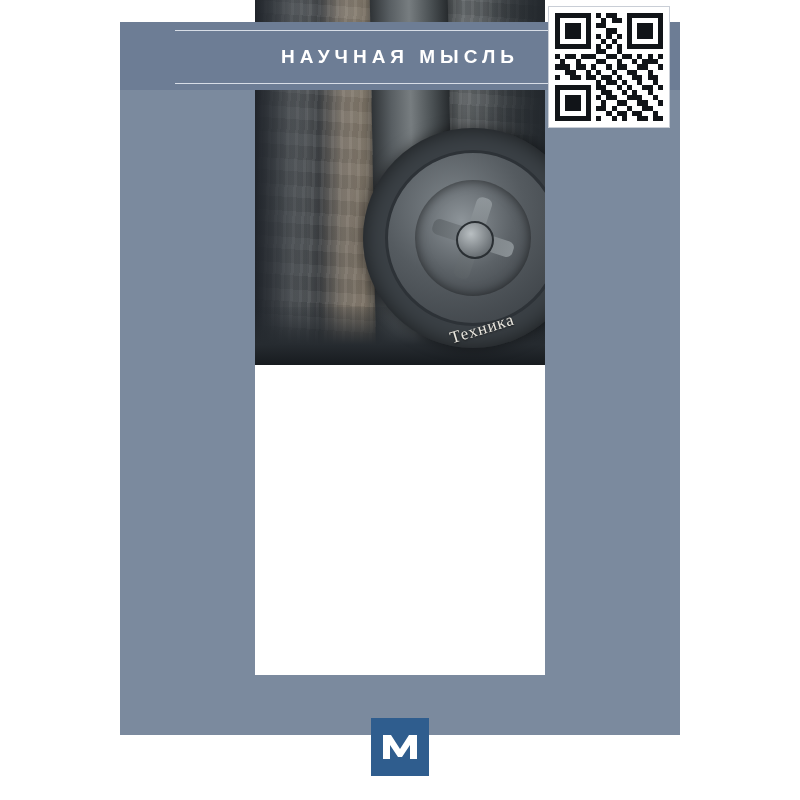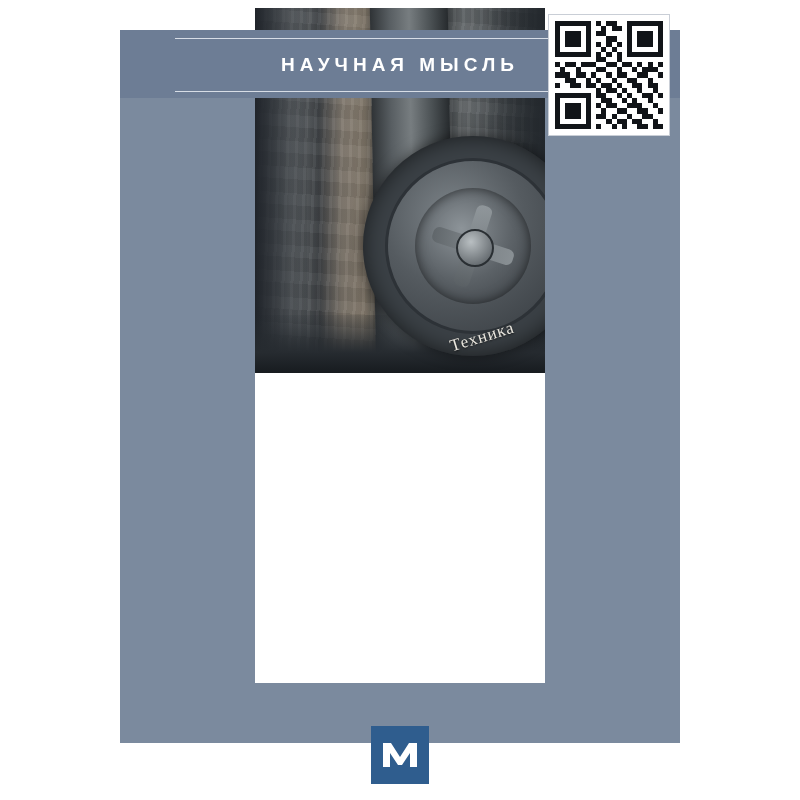--- a/index.html
+++ b/index.html
@@ -17,21 +17,21 @@
   
   .page {
     position: relative;
     width: 800px;
     height: 800px;
     background: #ffffff;
   }
   .cover {
     position: absolute;
     left: 120px;
-    top: 8px;
+    top: 0px;
     width: 560px;
     height: 790px;
     background: #ffffff;
     overflow: hidden;
   }
 
   
   .series-band {
     position: absolute;
     left: 0;

